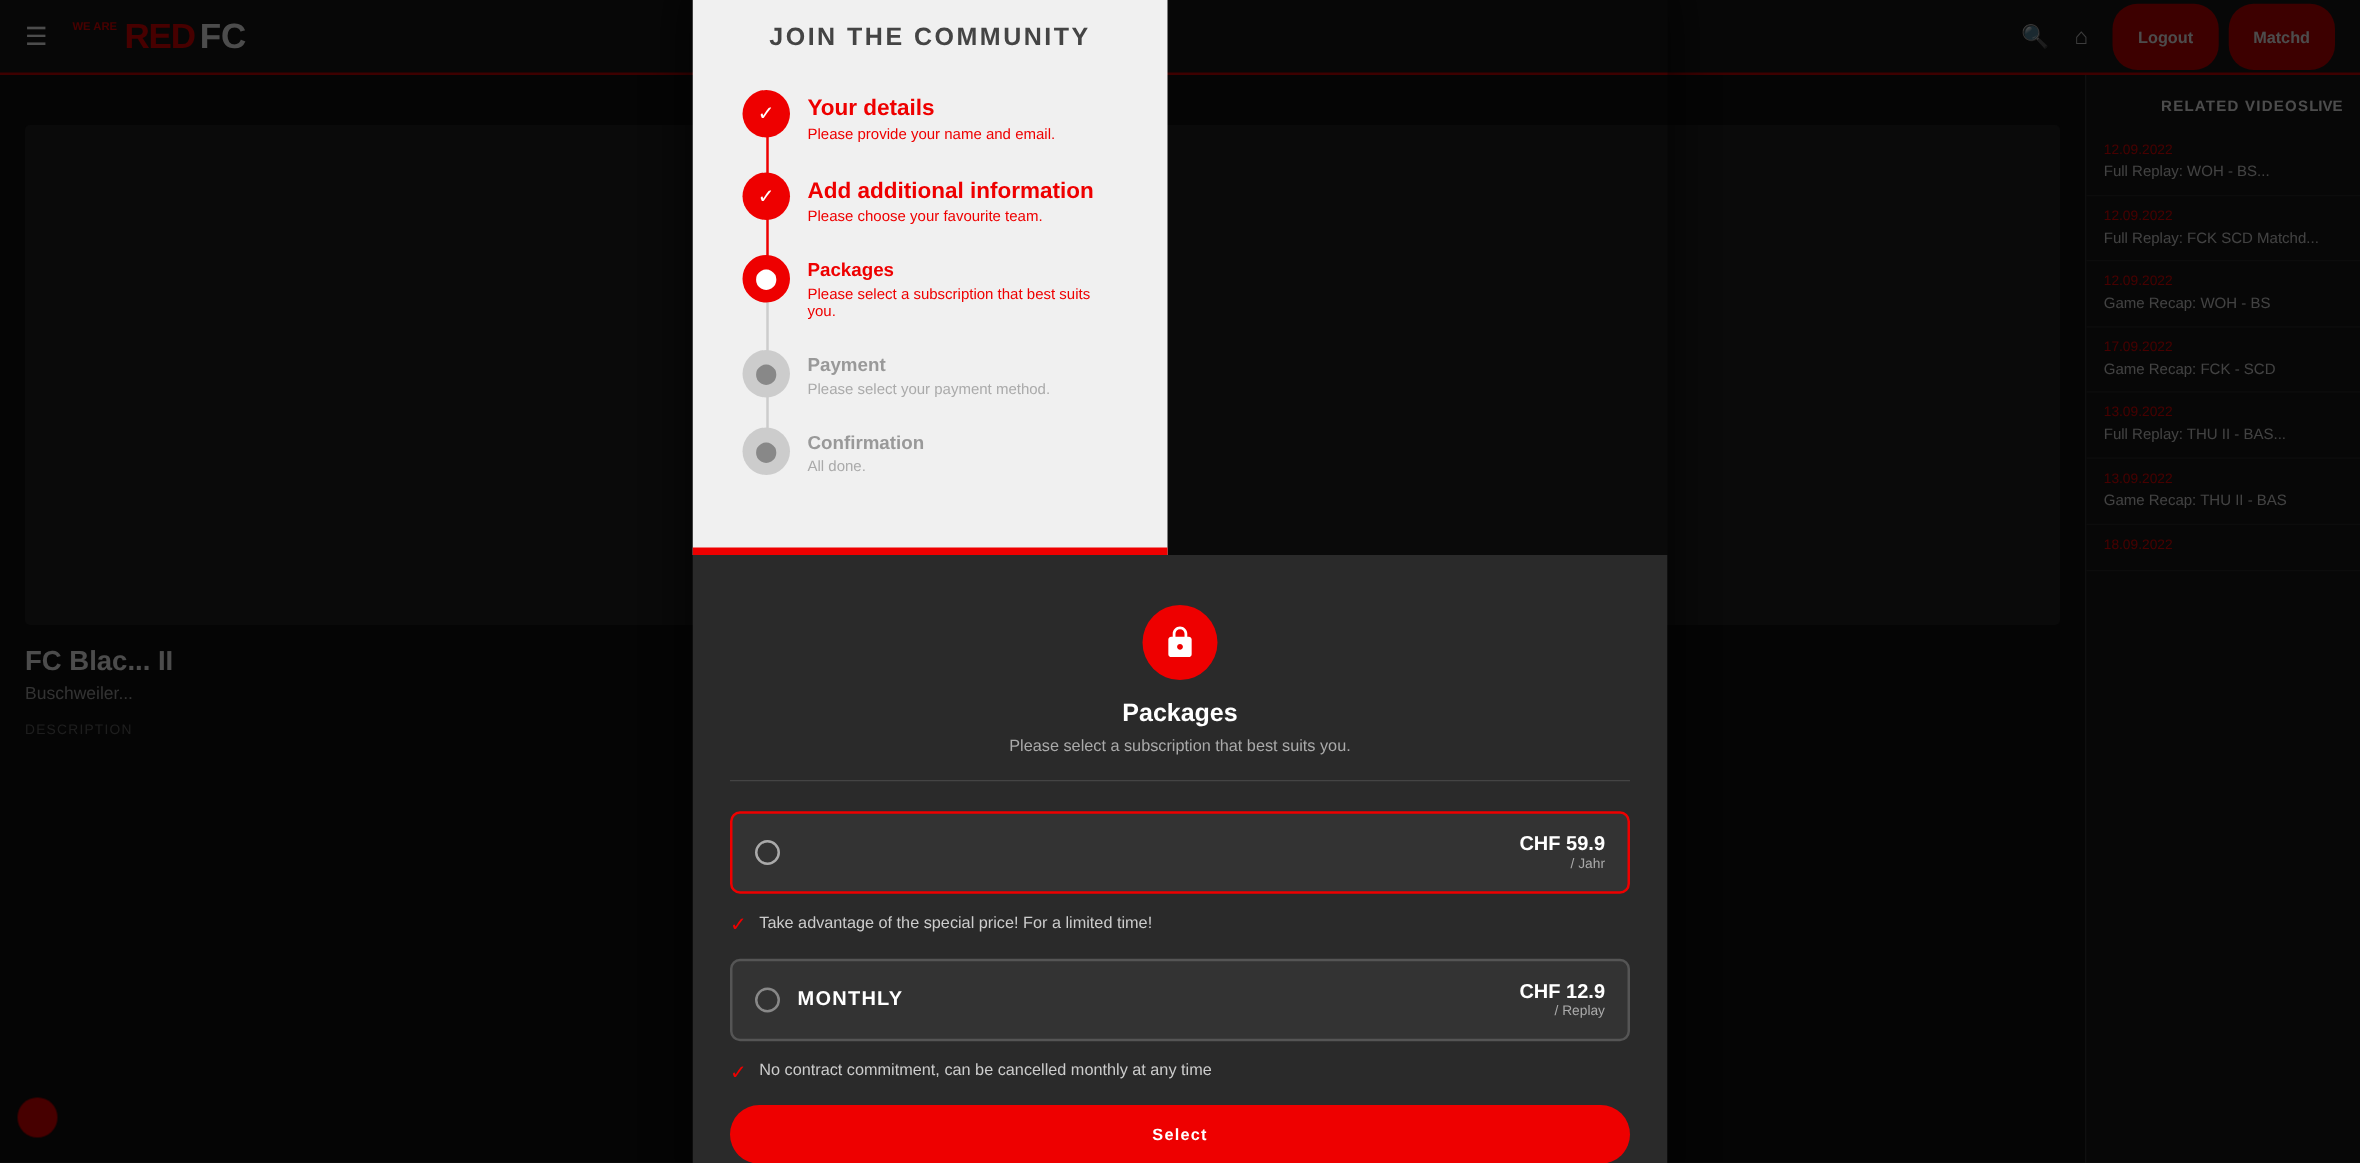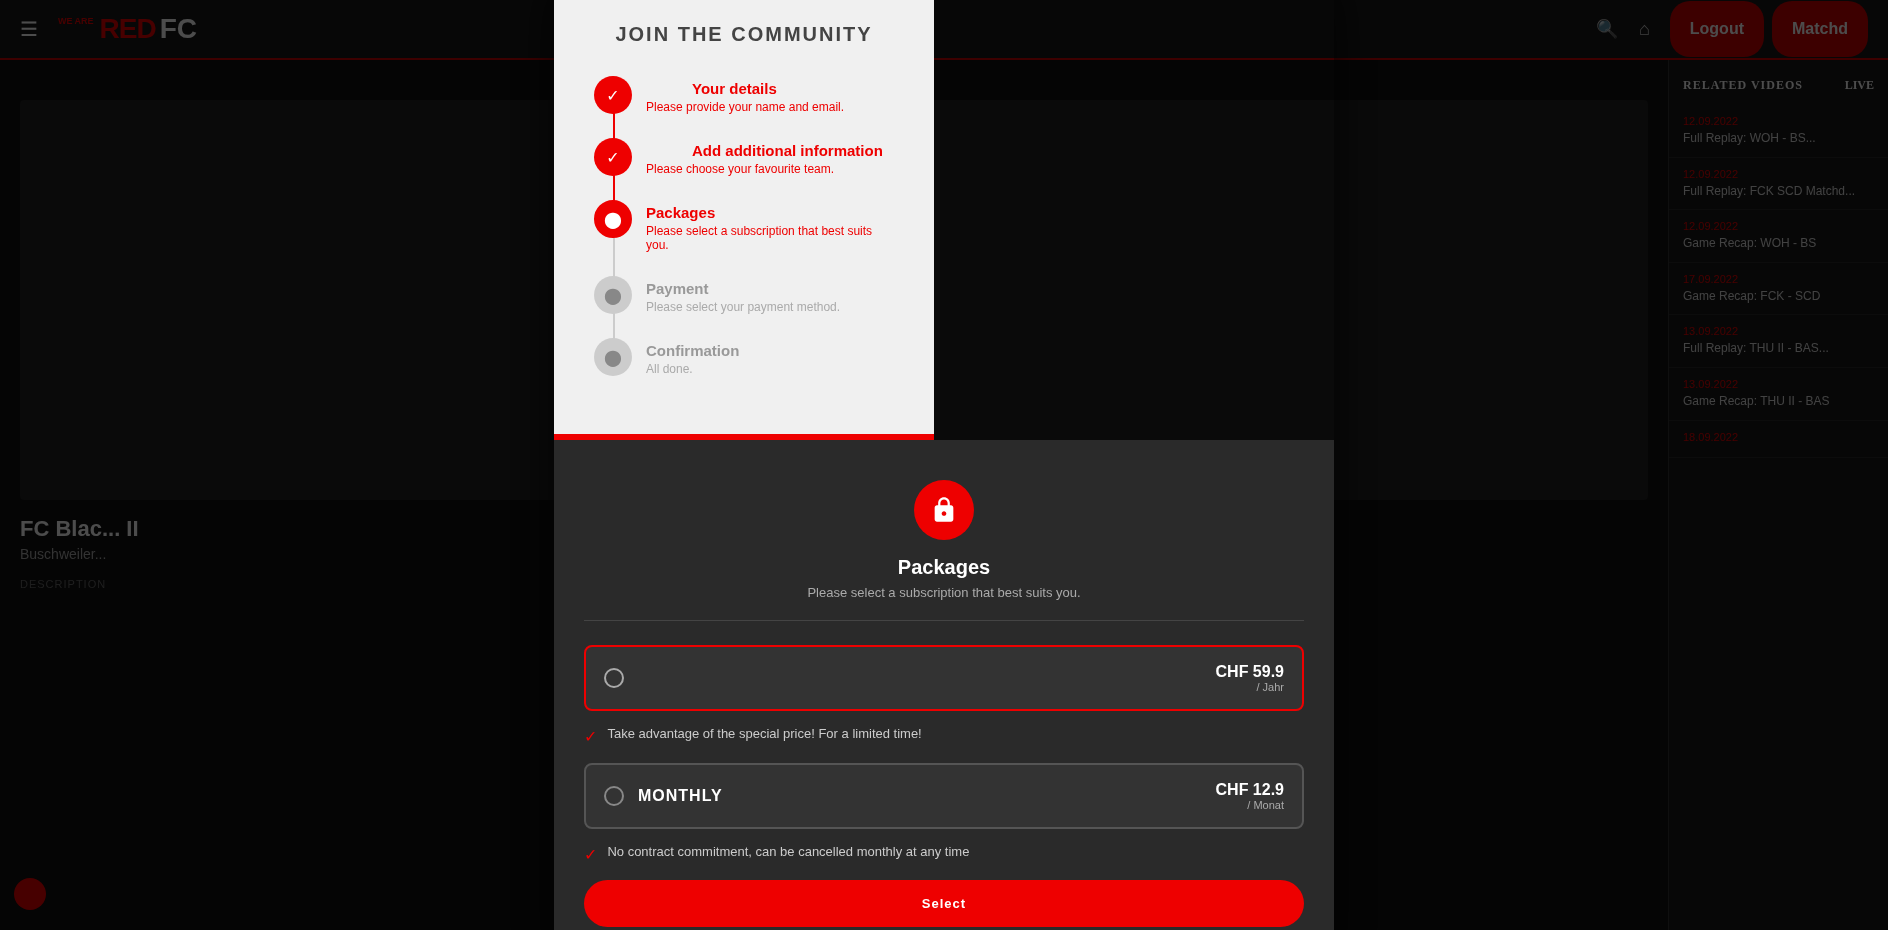--- a/index.html
+++ b/index.html
@@ -56,21 +56,21 @@
     .nav-icon {
       color: #ccc;
       font-size: 18px;
       cursor: pointer;
     }
     .nav-btn {
       padding: 19px 20px;
       border-radius: 20px;
       border: none;
       cursor: pointer;
-      font-size: 16px;
+      font-size: 13px;
       font-weight: bold;
     }
     .nav-btn-logout {
       background: #c00;
       color: #fff;
       margin-right: 8px;
     }
     .nav-btn-profile {
       background: #c00;
       color: #fff;
@@ -117,24 +117,23 @@
 
     
     .sidebar {
       width: 220px;
       background: #1a1a1a;
       padding: 10px 0;
       border-left: 1px solid #333;
     }
     .sidebar-header {
       display: flex;
-      justify-content: space-between;
+      justify-content: flex-end;
       align-items: center;
       padding: 8px 14px 12px;
-      font-family: Liberation Serif, serif;
     }
     .sidebar-title {
       color: #fff;
       font-size: 12px;
       font-weight: bold;
       letter-spacing: 1px;
     }
     .sidebar-live {
       color: #fff;
       font-size: 12px;
@@ -254,22 +253,21 @@
       padding-bottom: 24px;
     }
     .step-title-active {
       color: #e00;
       font-weight: bold;
       font-size: 15px;
     }
     .step-title-done {
       color: #e00;
       font-weight: bold;
-      font-size: 15px;
-      margin-left: 46px;
+      font-size: 18px;
     }
     .step-title-inactive {
       color: #999;
       font-weight: bold;
       font-size: 15px;
     }
     .step-desc {
       color: #e00;
       font-size: 12px;
       margin-top: 3px;
@@ -602,21 +600,21 @@
         <div class="plan-left">
           <div class="plan-radio">
             <div class="plan-radio-inner"></div>
           </div>
           <div class="plan-info">
             <div class="plan-name">MONTHLY</div>
           </div>
         </div>
         <div class="plan-price">
           <div class="plan-price-amount">CHF 12.9</div>
-          <div class="plan-price-period">/ Monat</div>
+          <div class="plan-price-period">/ Replay</div>
         </div>
       </div>
 
       <div class="plan-feature">
         <span class="plan-feature-check">✓</span>
         <span>No contract commitment, can be cancelled monthly at any time</span>
       </div>
 
       <button class="select-btn">Select</button>
     </div>

